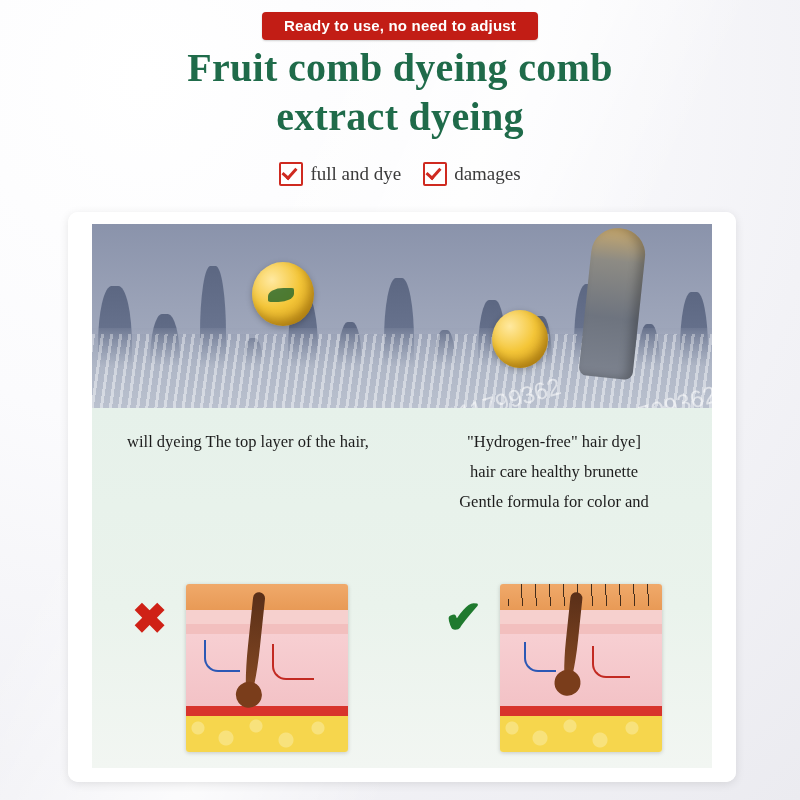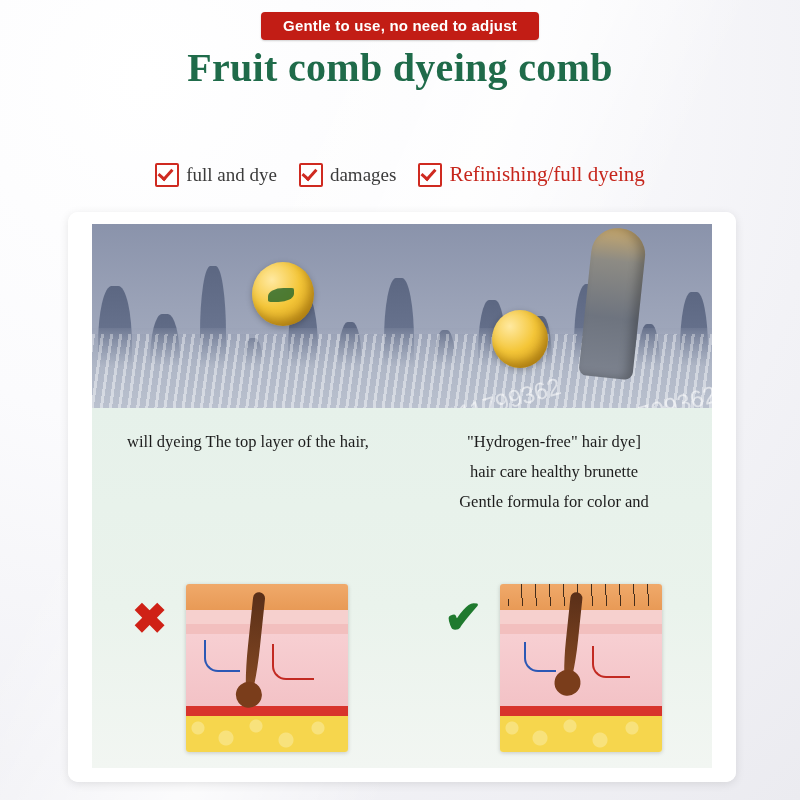--- a/index.html
+++ b/index.html
@@ -317,39 +317,36 @@
     border-radius: 0 0 0 14px;
   }
   .vessel.red { border-color: #c22a22; }
 </style>
 </head>
 <body>
 
 <div class="page">
 
   <div class="ribbon-wrap">
-    <div class="ribbon">Gentle to use, no need to adjust</div>
+    <div class="ribbon">Ready to use, no need to adjust</div>
   </div>
 
   <div class="headline">
     <span class="l1">Fruit comb dyeing comb</span>
+    <span class="l2">extract dyeing</span>
   </div>
 
   <div class="features">
     <div class="feature feature-1">
       <span class="check-box"></span>
       <span class="flabel">full and dye</span>
     </div>
     <div class="feature feature-2">
       <span class="check-box"></span>
       <span class="flabel">damages</span>
-    </div>
-    <div class="feature feature-3">
-      <span class="check-box"></span>
-      <span class="flabel">Refinishing/full dyeing</span>
     </div>
   </div>
 
   <div class="card">
     <span class="notch tl"></span>
     <span class="notch tr"></span>
     <span class="notch bl"></span>
     <span class="notch br"></span>
 
     <div class="photo">

